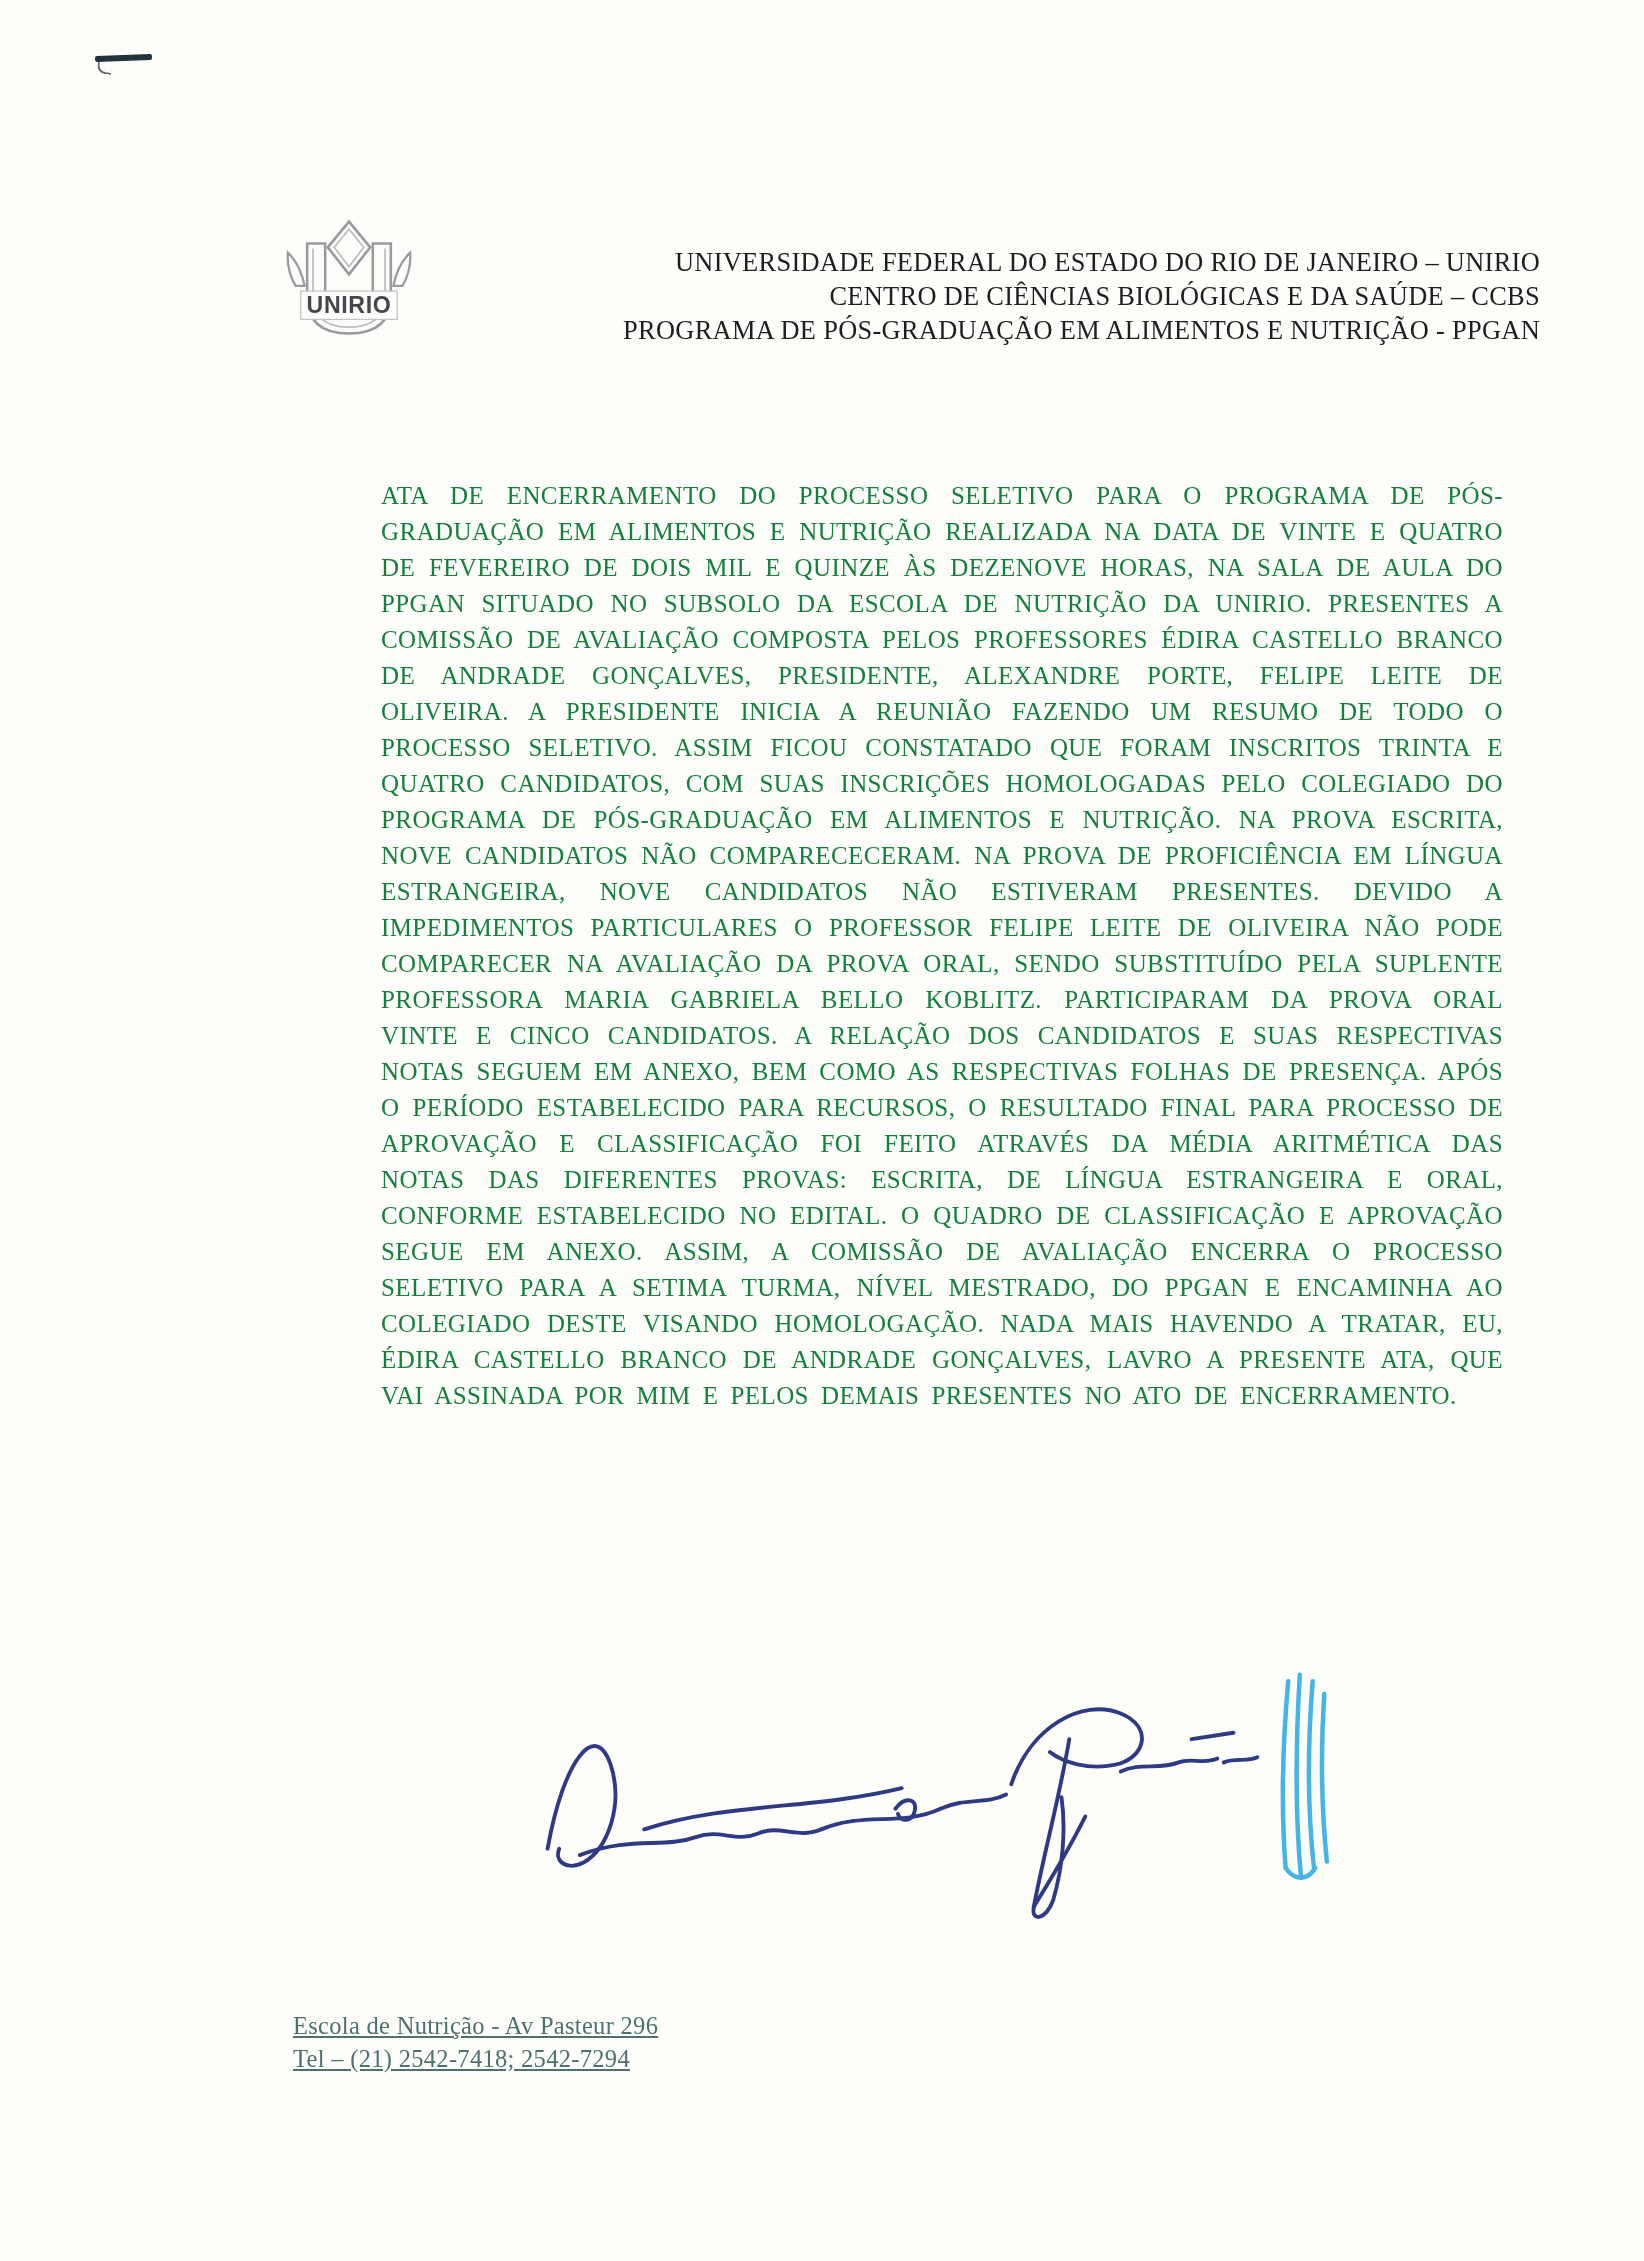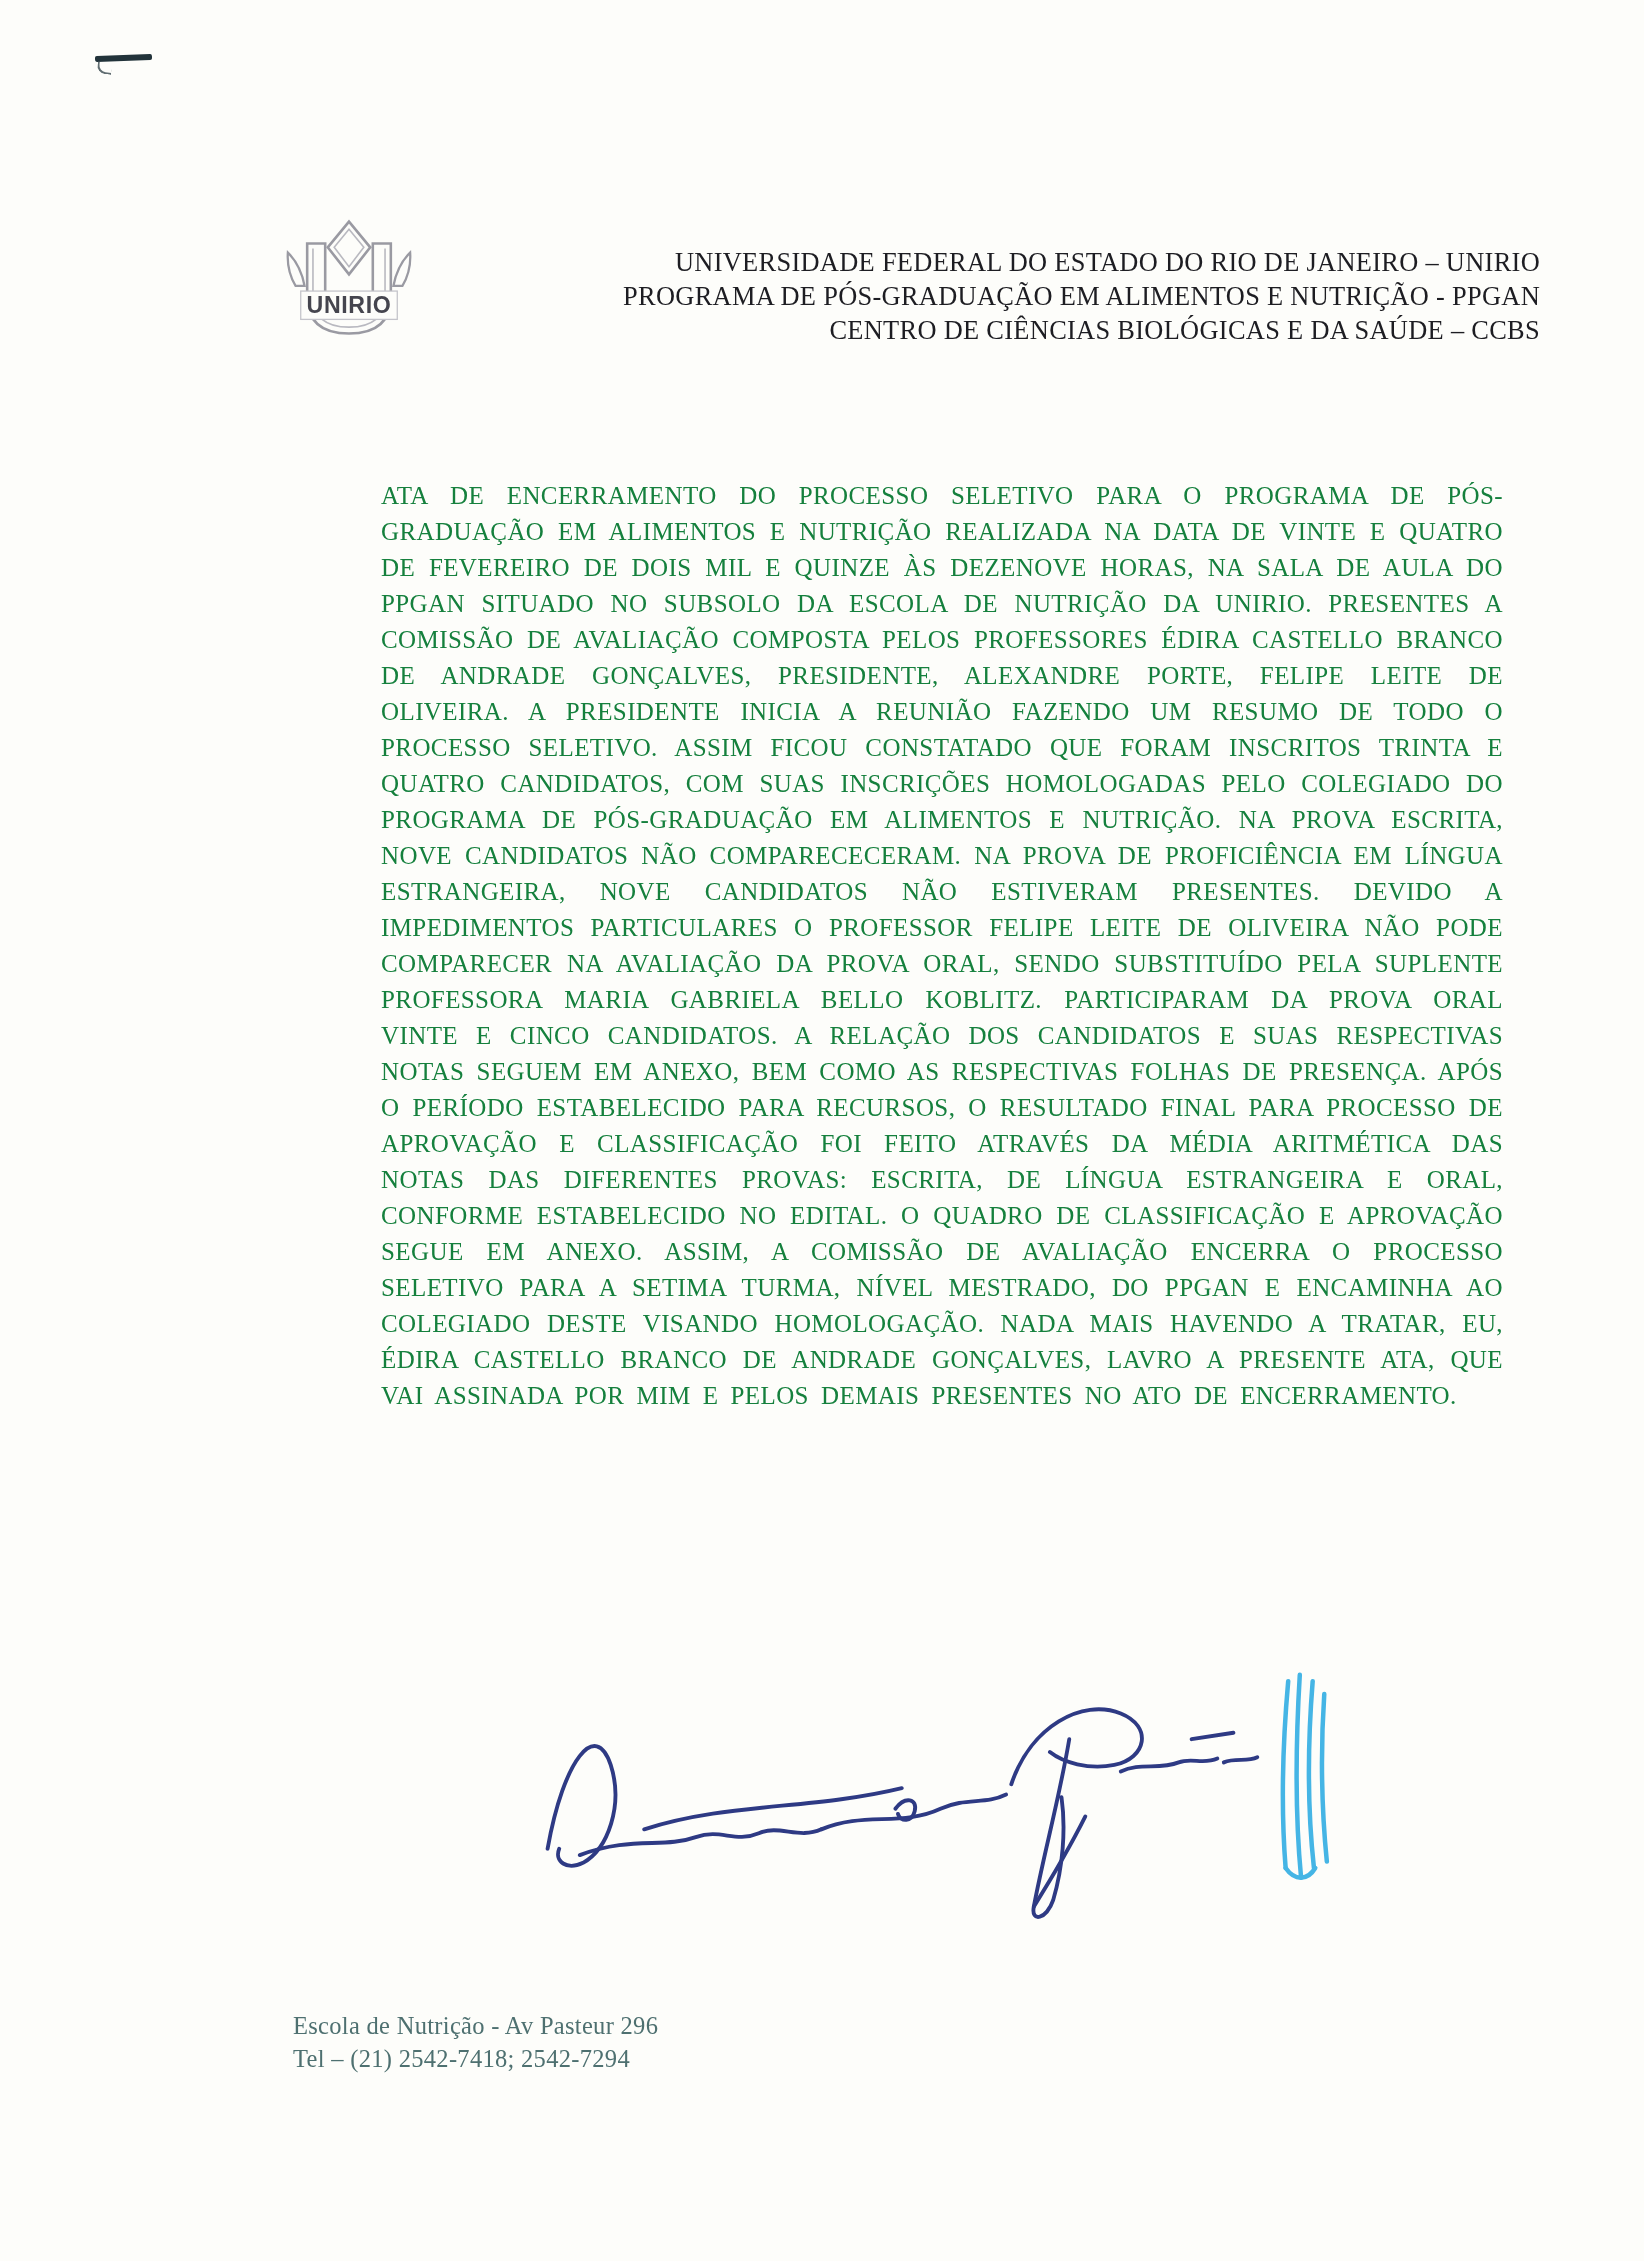--- a/index.html
+++ b/index.html
@@ -90,21 +90,21 @@
   
   .footer {
     position: absolute;
     left: 293px;
     top: 2009px;
     font-size: 24.5px;
     line-height: 33px;
     letter-spacing: 0.3px;
     color: #4e7070;
   }
-  .footer div { white-space: nowrap; }
+  .footer div { white-space: nowrap; text-decoration: underline; }
   .logo-label {
     font-family: "Liberation Sans", sans-serif;
     font-weight: bold;
     letter-spacing: 1px;
   }
 </style>
 </head>
 <body>
 
 <div class="page">
@@ -124,22 +124,22 @@
 
       <path d="M 18 52 Q 38 72 44 104 L 30 104 Q 16 80 18 52 Z" fill="#fdfdfa" stroke="#9a9aa2" stroke-width="3.5"></path>
       <path d="M 208 52 Q 188 72 182 104 L 196 104 Q 210 80 208 52 Z" fill="#fdfdfa" stroke="#9a9aa2" stroke-width="3.5"></path>
 
       <rect x="38" y="112" width="150" height="44" fill="#fdfdfa" stroke="#c4c4ca" stroke-width="2"></rect>
       <text x="113" y="146" text-anchor="middle" class="logo-label" font-size="36" fill="#45454e">UNIRIO</text>
     </svg>
 
     <div class="header-lines">
       <div>UNIVERSIDADE FEDERAL DO ESTADO DO RIO DE JANEIRO – UNIRIO</div>
+      <div>CENTRO DE CIÊNCIAS BIOLÓGICAS E DA SAÚDE – CCBS</div>
       <div>PROGRAMA DE PÓS-GRADUAÇÃO EM ALIMENTOS E NUTRIÇÃO - PPGAN</div>
-      <div>CENTRO DE CIÊNCIAS BIOLÓGICAS E DA SAÚDE – CCBS</div>
     </div>
   </div>
 
   <div class="body-text">ATA DE ENCERRAMENTO DO PROCESSO SELETIVO PARA O PROGRAMA DE PÓS-GRADUAÇÃO EM ALIMENTOS E NUTRIÇÃO REALIZADA NA DATA DE VINTE E QUATRO DE FEVEREIRO DE DOIS MIL E QUINZE ÀS DEZENOVE HORAS, NA SALA DE AULA DO PPGAN SITUADO NO SUBSOLO DA ESCOLA DE NUTRIÇÃO DA UNIRIO. PRESENTES A COMISSÃO DE AVALIAÇÃO COMPOSTA PELOS PROFESSORES ÉDIRA CASTELLO BRANCO DE ANDRADE GONÇALVES, PRESIDENTE, ALEXANDRE PORTE, FELIPE LEITE DE OLIVEIRA. A PRESIDENTE INICIA A REUNIÃO FAZENDO UM RESUMO DE TODO O PROCESSO SELETIVO. ASSIM FICOU CONSTATADO QUE FORAM INSCRITOS TRINTA E QUATRO CANDIDATOS, COM SUAS INSCRIÇÕES HOMOLOGADAS PELO COLEGIADO DO PROGRAMA DE PÓS-GRADUAÇÃO EM ALIMENTOS E NUTRIÇÃO. NA PROVA ESCRITA, NOVE CANDIDATOS NÃO COMPARECECERAM. NA PROVA DE PROFICIÊNCIA EM LÍNGUA ESTRANGEIRA, NOVE CANDIDATOS NÃO ESTIVERAM PRESENTES. DEVIDO A IMPEDIMENTOS PARTICULARES O PROFESSOR FELIPE LEITE DE OLIVEIRA NÃO PODE COMPARECER NA AVALIAÇÃO DA PROVA ORAL, SENDO SUBSTITUÍDO PELA SUPLENTE PROFESSORA MARIA GABRIELA BELLO KOBLITZ. PARTICIPARAM DA PROVA ORAL VINTE E CINCO CANDIDATOS. A RELAÇÃO DOS CANDIDATOS E SUAS RESPECTIVAS NOTAS SEGUEM EM ANEXO, BEM COMO AS RESPECTIVAS FOLHAS DE PRESENÇA. APÓS O PERÍODO ESTABELECIDO PARA RECURSOS, O RESULTADO FINAL PARA PROCESSO DE APROVAÇÃO E CLASSIFICAÇÃO FOI FEITO ATRAVÉS DA MÉDIA ARITMÉTICA DAS NOTAS DAS DIFERENTES PROVAS: ESCRITA, DE LÍNGUA ESTRANGEIRA E ORAL, CONFORME ESTABELECIDO NO EDITAL. O QUADRO DE CLASSIFICAÇÃO E APROVAÇÃO SEGUE EM ANEXO. ASSIM, A COMISSÃO DE AVALIAÇÃO ENCERRA O PROCESSO SELETIVO PARA A SETIMA TURMA, NÍVEL MESTRADO, DO PPGAN E ENCAMINHA AO COLEGIADO DESTE VISANDO HOMOLOGAÇÃO. NADA MAIS HAVENDO A TRATAR, EU, ÉDIRA CASTELLO BRANCO DE ANDRADE GONÇALVES, LAVRO A PRESENTE ATA, QUE VAI ASSINADA POR MIM E PELOS DEMAIS PRESENTES NO ATO DE ENCERRAMENTO.</div>
 
   <svg class="signatures" viewBox="0 0 1500 470">
 
     <g stroke="#2e3a84" stroke-width="6" fill="none" stroke-linecap="round">
 
       <path d="M 150 330 C 175 190, 225 130, 248 200 C 268 262, 244 330, 205 352 C 180 364, 160 350, 168 330"></path>

